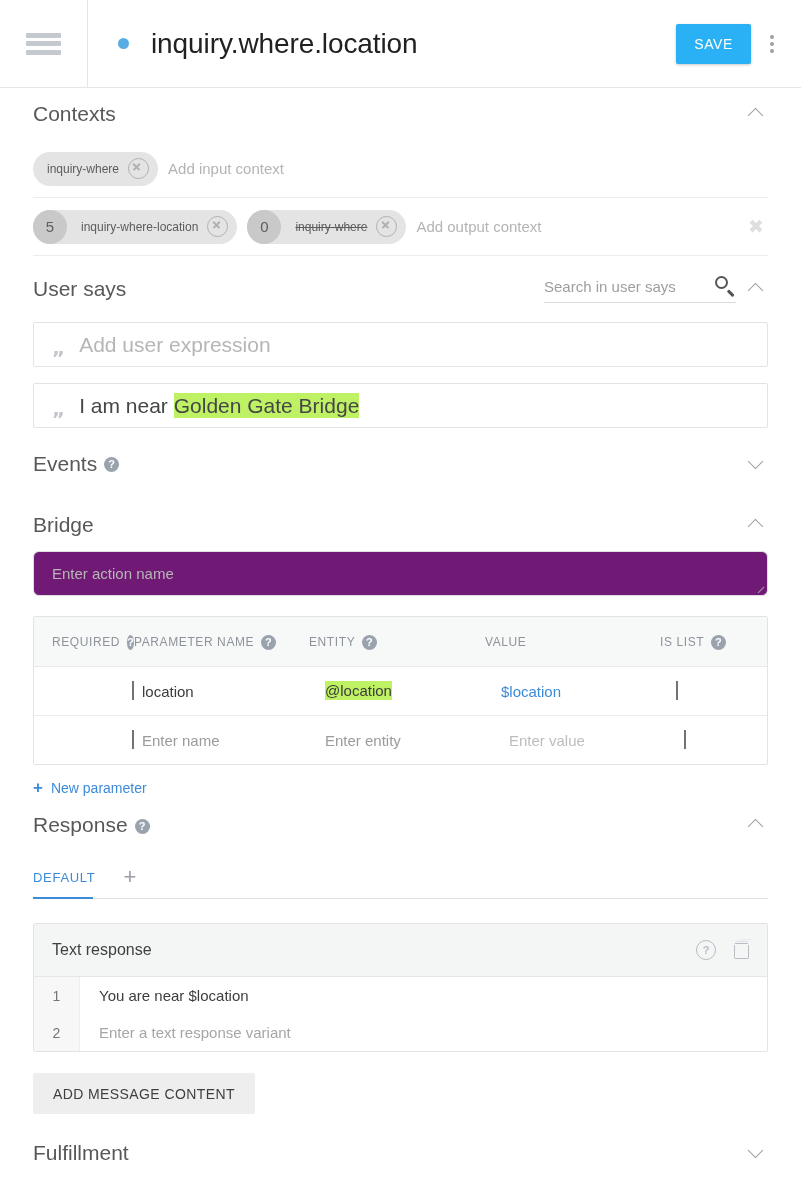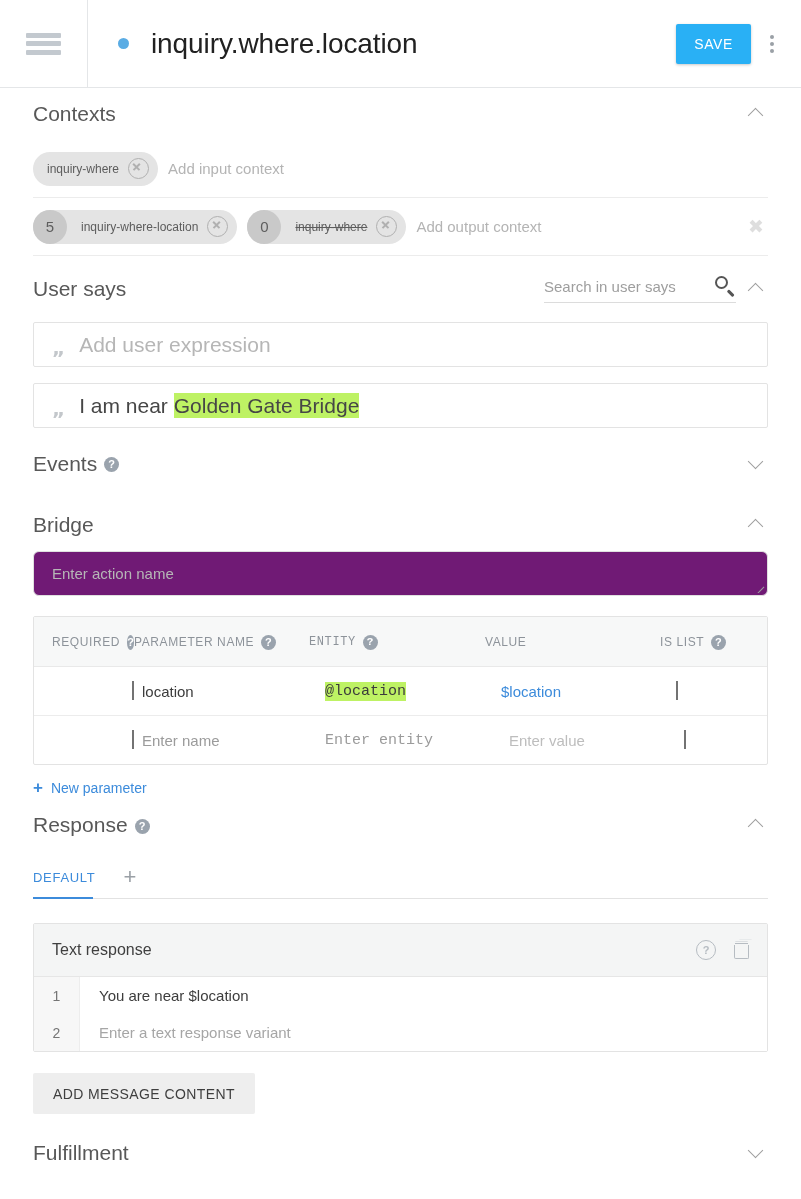--- a/index.html
+++ b/index.html
@@ -159,21 +159,21 @@
   .ptable{
     border:1px solid #e3e3e3;border-radius:2px;margin-top:20px;
     box-sizing:border-box;
   }
   .prow{display:flex;align-items:center;}
   .prow.head{background:#f7f8f8;border-bottom:1px solid #e9e9e9;height:49px;}
   .prow.body{height:48px;border-bottom:1px solid #ececec;}
   .prow.body.last{border-bottom:none;}
   .c-req{width:100px;padding-left:18px;box-sizing:border-box;text-align:right;}
   .c-name{width:175px;box-sizing:border-box;}
-  .c-ent{width:176px;box-sizing:border-box;font-family:Liberation Mono, monospace;}
+  .c-ent{width:176px;box-sizing:border-box;}
   .c-val{width:175px;box-sizing:border-box;}
   .c-list{flex:1;box-sizing:border-box;}
   .th{
     font-size:12px;color:#8d939a;letter-spacing:.6px;
     display:flex;align-items:center;white-space:nowrap;
   }
   .cbox{
     width:22px;height:22px;border:1px solid #737373;background:#fff;box-sizing:border-box;cursor:pointer;
   }
   .cell{font-size:15px;color:#3b3b3b;margin-left:8px;}

